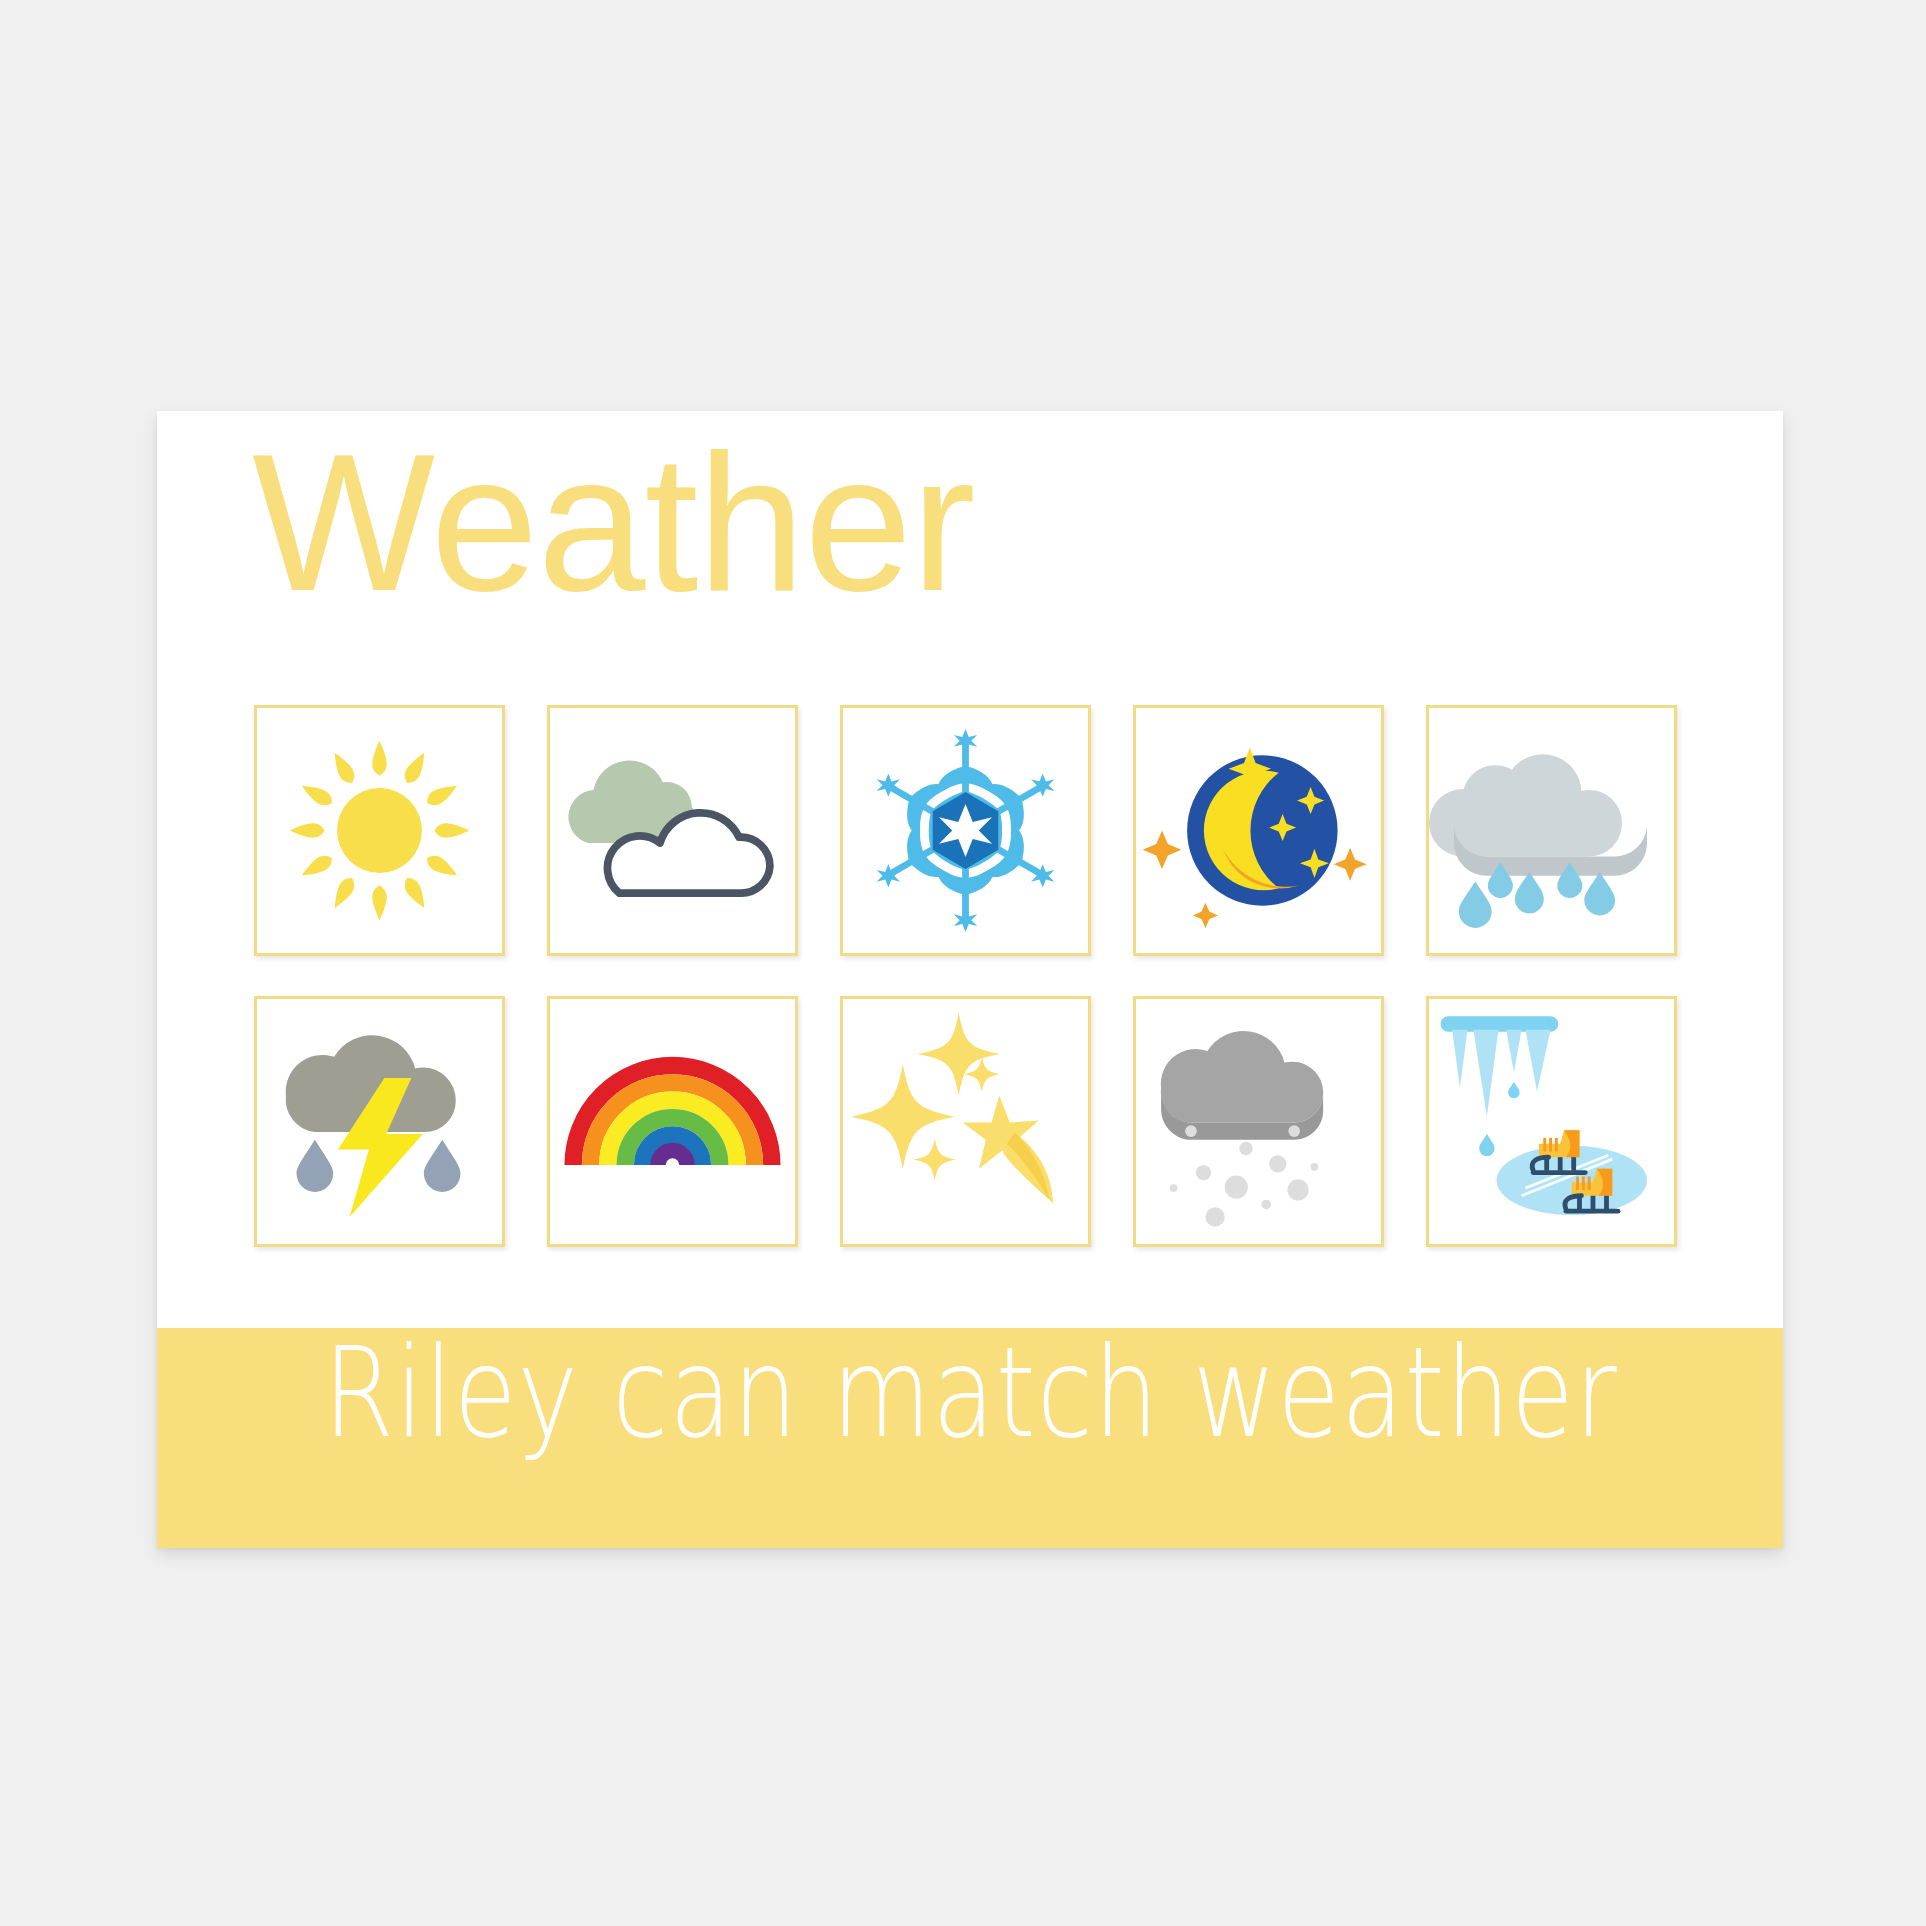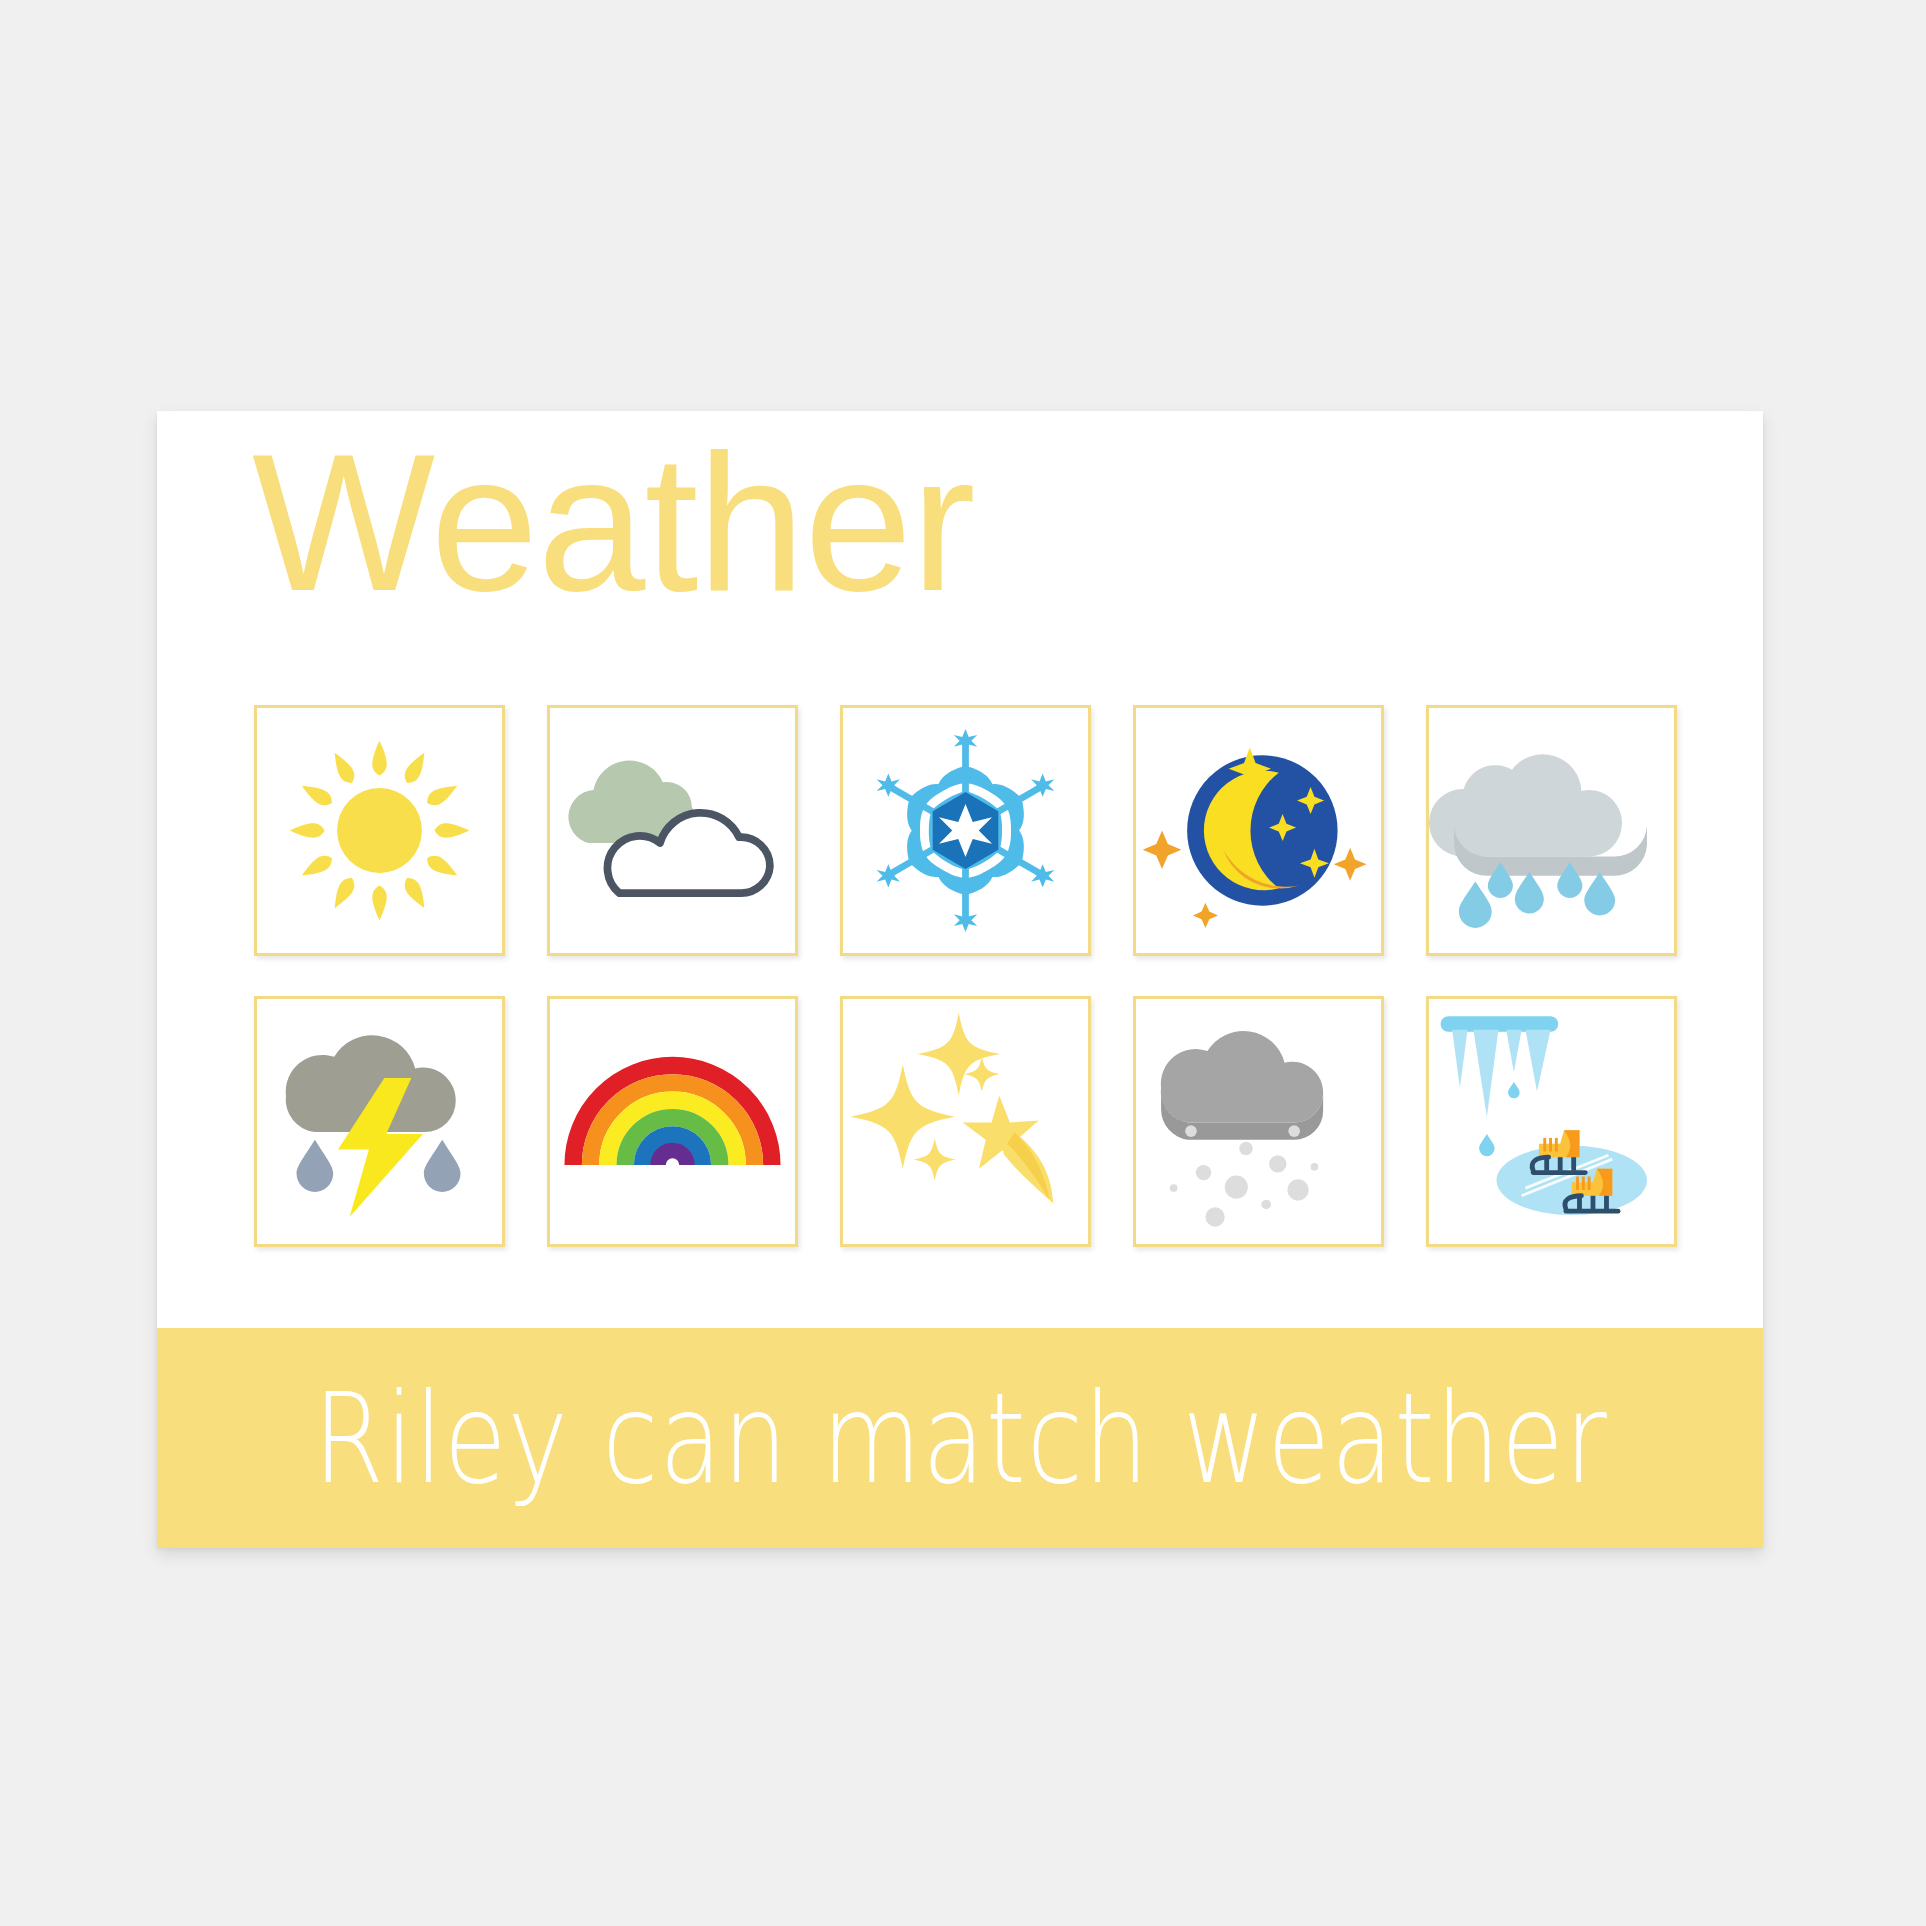--- a/index.html
+++ b/index.html
@@ -11,20 +11,21 @@
   }
   .stage{position:relative;width:1927px;height:1927px;}
 
   .placemat{
     position:absolute;
     left:157px; top:411px;
     width:1606px; height:1137px;
     background:#ffffff;
     box-shadow:0 7px 16px rgba(0,0,0,0.10), 0 2px 4px rgba(0,0,0,0.05);
     overflow:hidden;
+    padding-left:20px;
   }
 
   .title{
     position:absolute;
     left:95px; top:15px;
     font-size:194px;
     line-height:1.0;
     font-weight:300;
     letter-spacing:-1px;
     color:#F9DE7D;
@@ -49,21 +50,21 @@
     box-sizing:border-box;
     box-shadow:2px 3px 5px rgba(0,0,0,0.10);
   }
   .tile svg{position:absolute;left:0;top:0;width:100%;height:100%;display:block;}
 
   .banner{
     position:absolute;
     left:0; bottom:0;
     width:100%; height:220px;
     background:#F9DE7D;
-    display:flex;align-items:center;justify-content:center;
+    display:flex;align-items:flex-start;justify-content:center;
   }
   .banner-text{
     font-family:"DejaVu Sans", sans-serif;
     font-weight:300;
     font-size:111px;
     color:#ffffff;
     letter-spacing:1px;
     transform:scaleX(0.92) scaleY(1.12);
     white-space:nowrap;
   }

